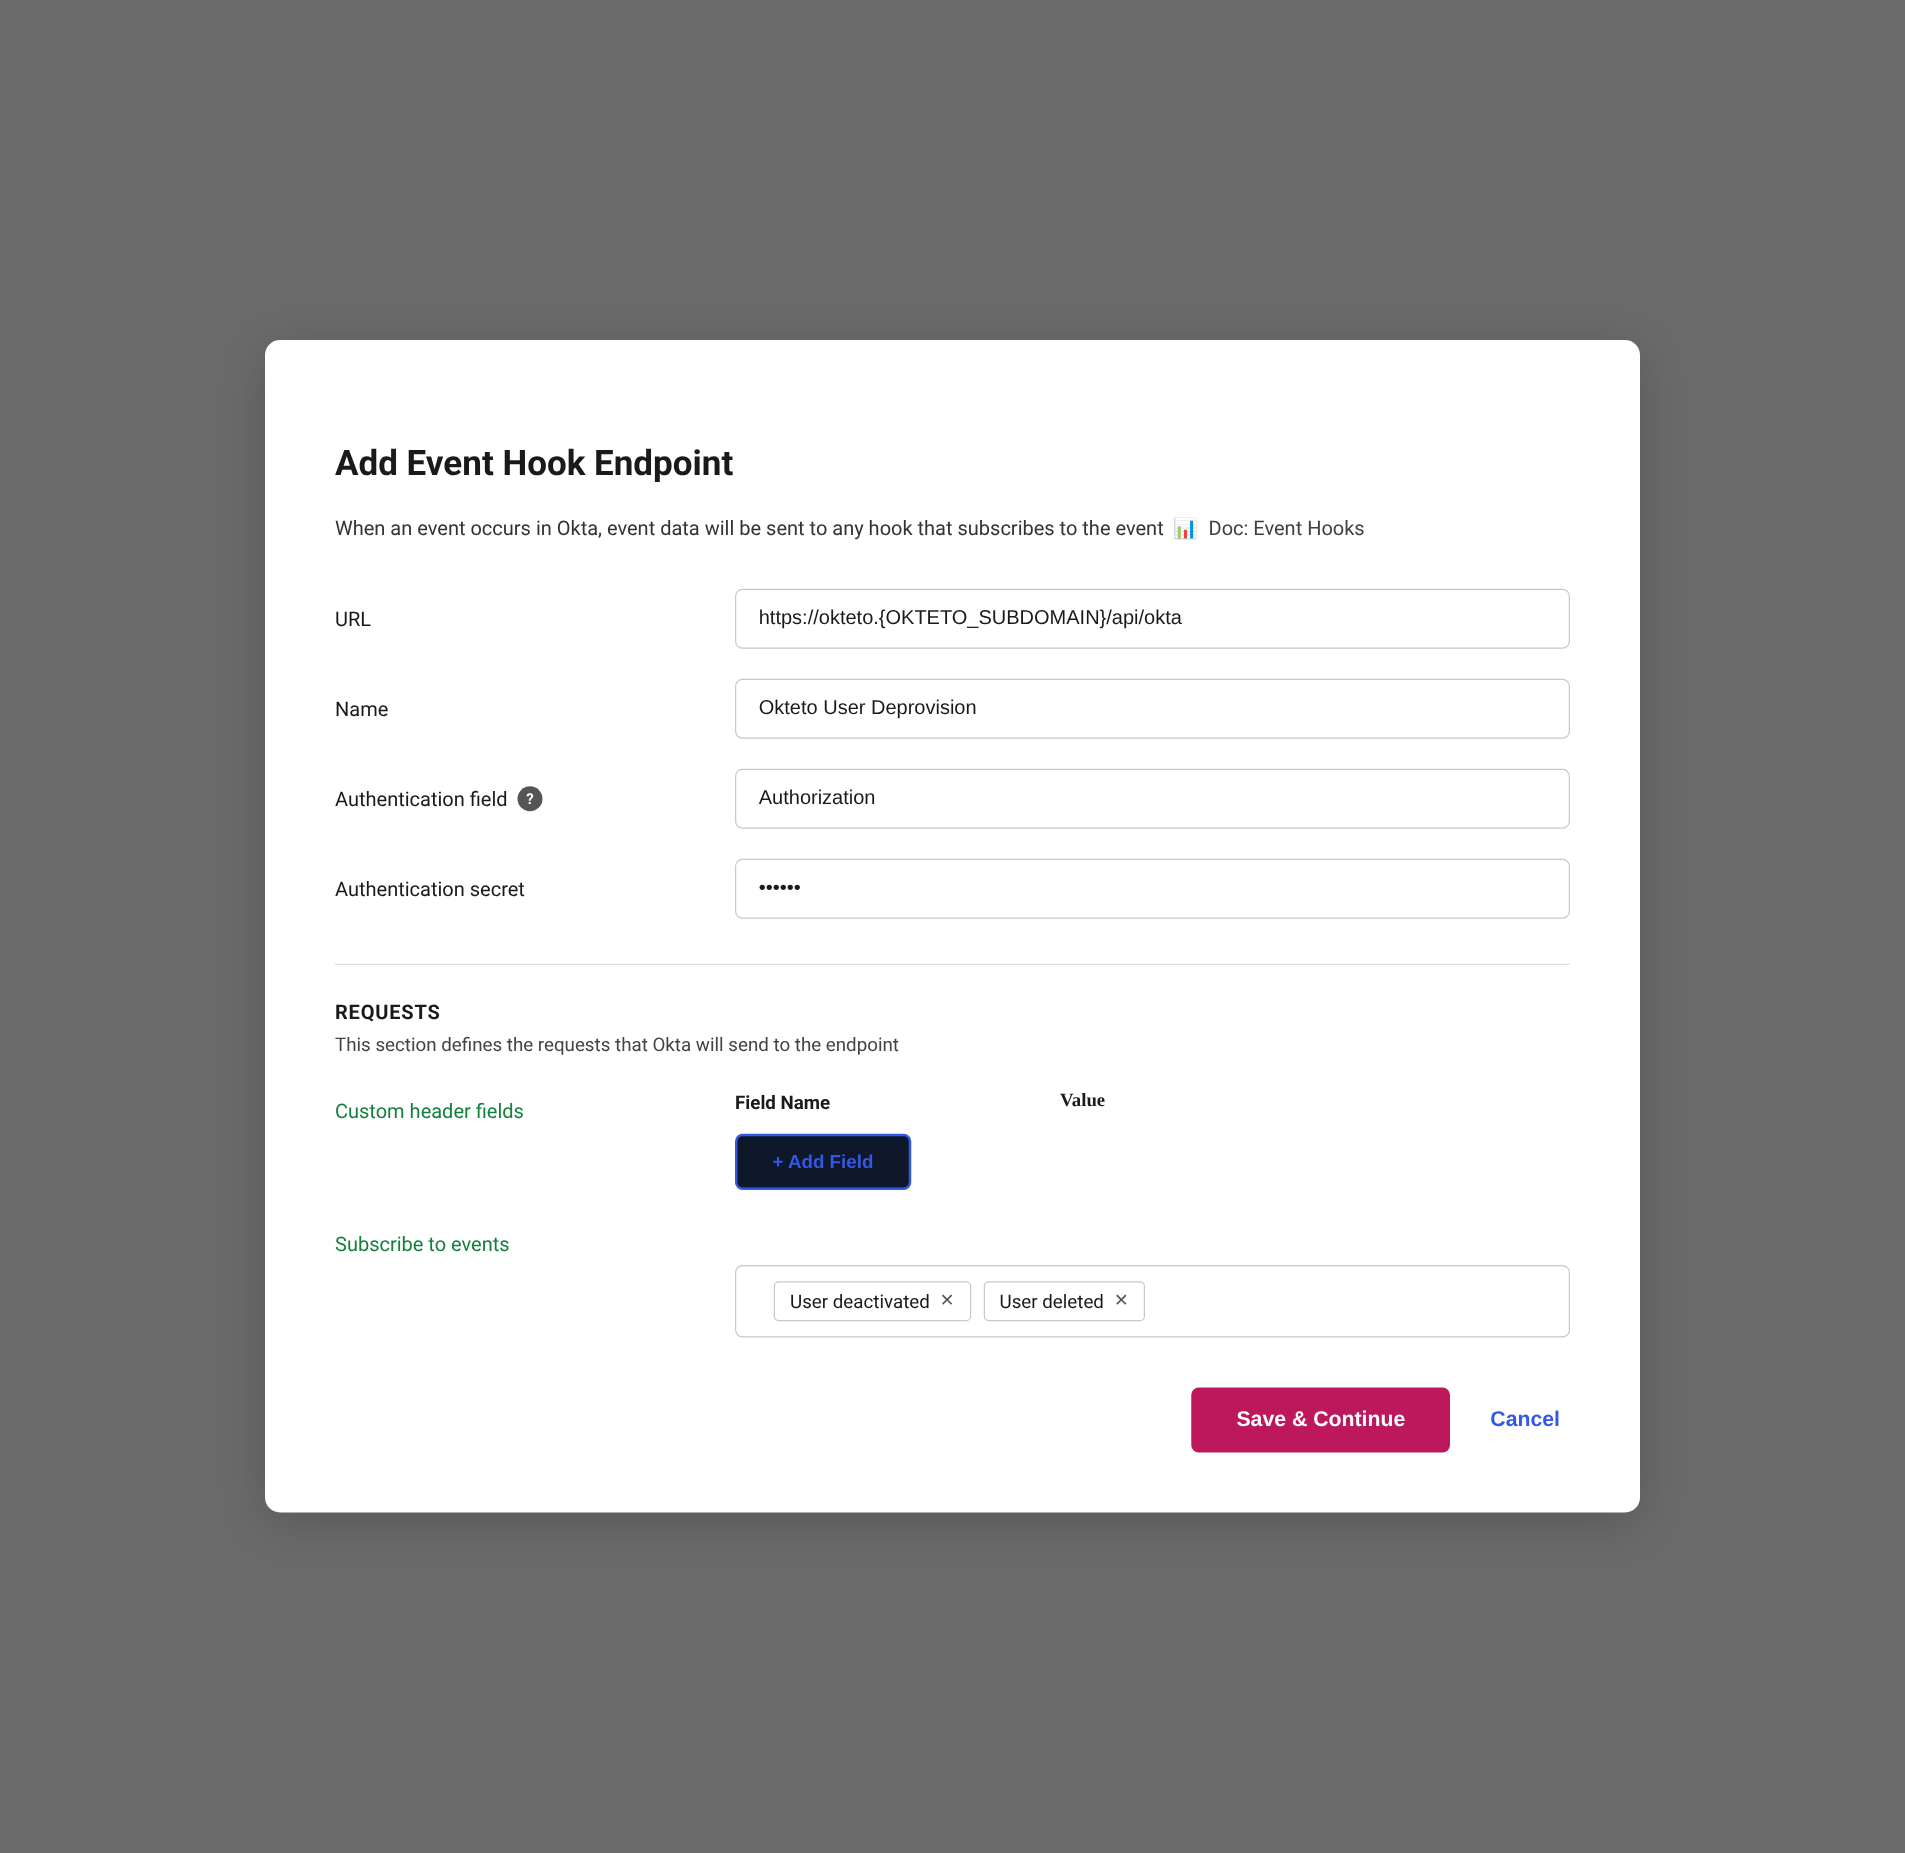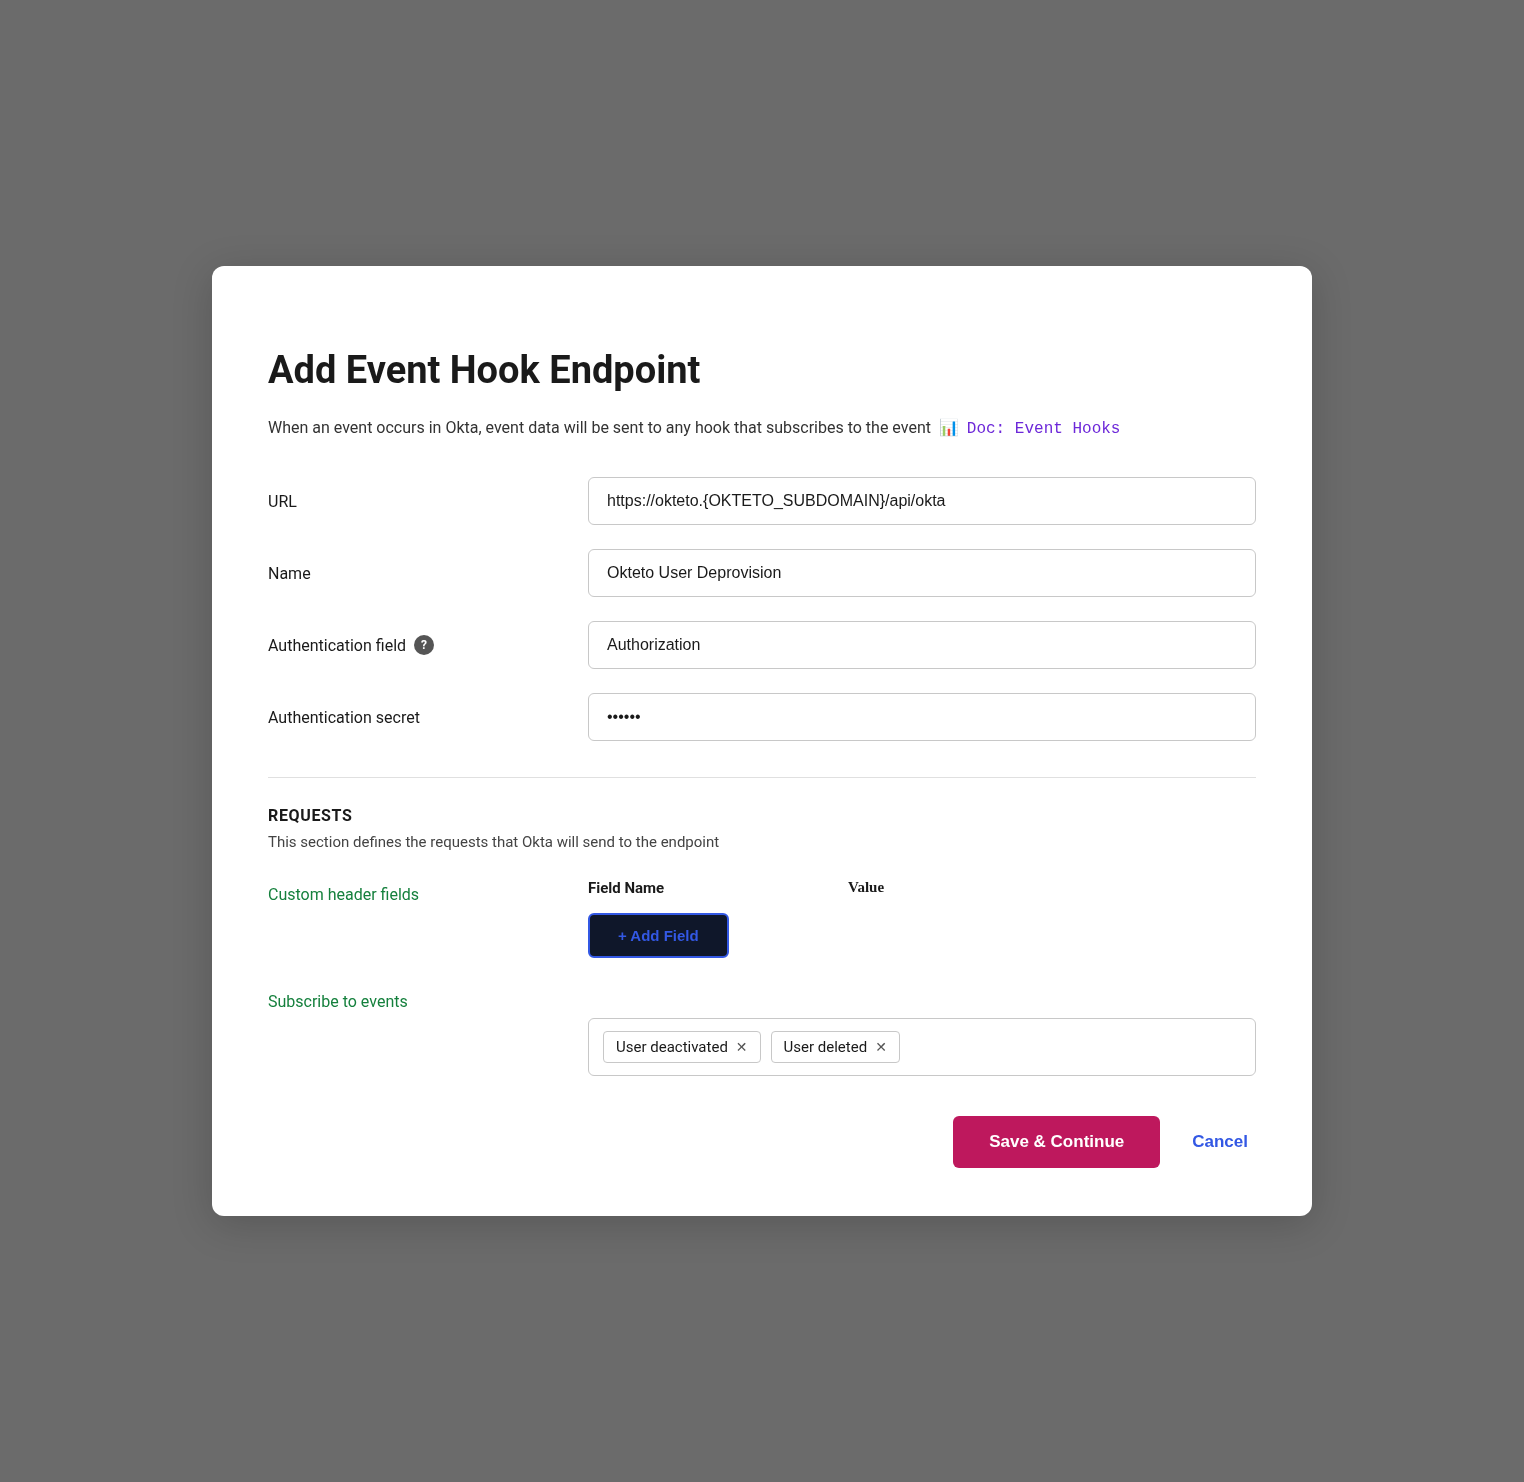--- a/index.html
+++ b/index.html
@@ -28,38 +28,37 @@
 
     .modal {
       background: #ffffff;
       border-radius: 12px;
       padding: 48px 56px 48px 56px;
       width: 1100px;
       box-shadow: 0 8px 40px rgba(0,0,0,0.18);
     }
 
     .modal-title {
-      font-size: 38px;
+      font-size: 28px;
       font-weight: 700;
       color: #1a1a1a;
       margin-bottom: 24px;
       margin-top: 34px;
     }
 
     .description {
       font-size: 16px;
       color: #333;
       margin-bottom: 36px;
       line-height: 1.5;
     }
 
     .description .doc-link {
-      color: #6d28d9;
+      color: #404040;
       text-decoration: none;
-      font-family: Liberation Mono, monospace;
     }
 
     .form-section {
       margin-bottom: 40px;
     }
 
     .form-row {
       display: flex;
       align-items: center;
       margin-bottom: 24px;
@@ -170,21 +169,21 @@
       font-size: 15px;
       font-weight: 600;
       cursor: pointer;
       margin-top: 4px;
     }
 
     .events-input-box {
       flex: 1;
       border: 1.5px solid #c8c8c8;
       border-radius: 6px;
-      padding: 12px 14px;
+      padding: 12px 30px;
       min-height: 58px;
       display: flex;
       gap: 10px;
       flex-wrap: wrap;
       margin-top: 32px;
     }
 
     .event-tag {
       display: inline-flex;
       align-items: center;

